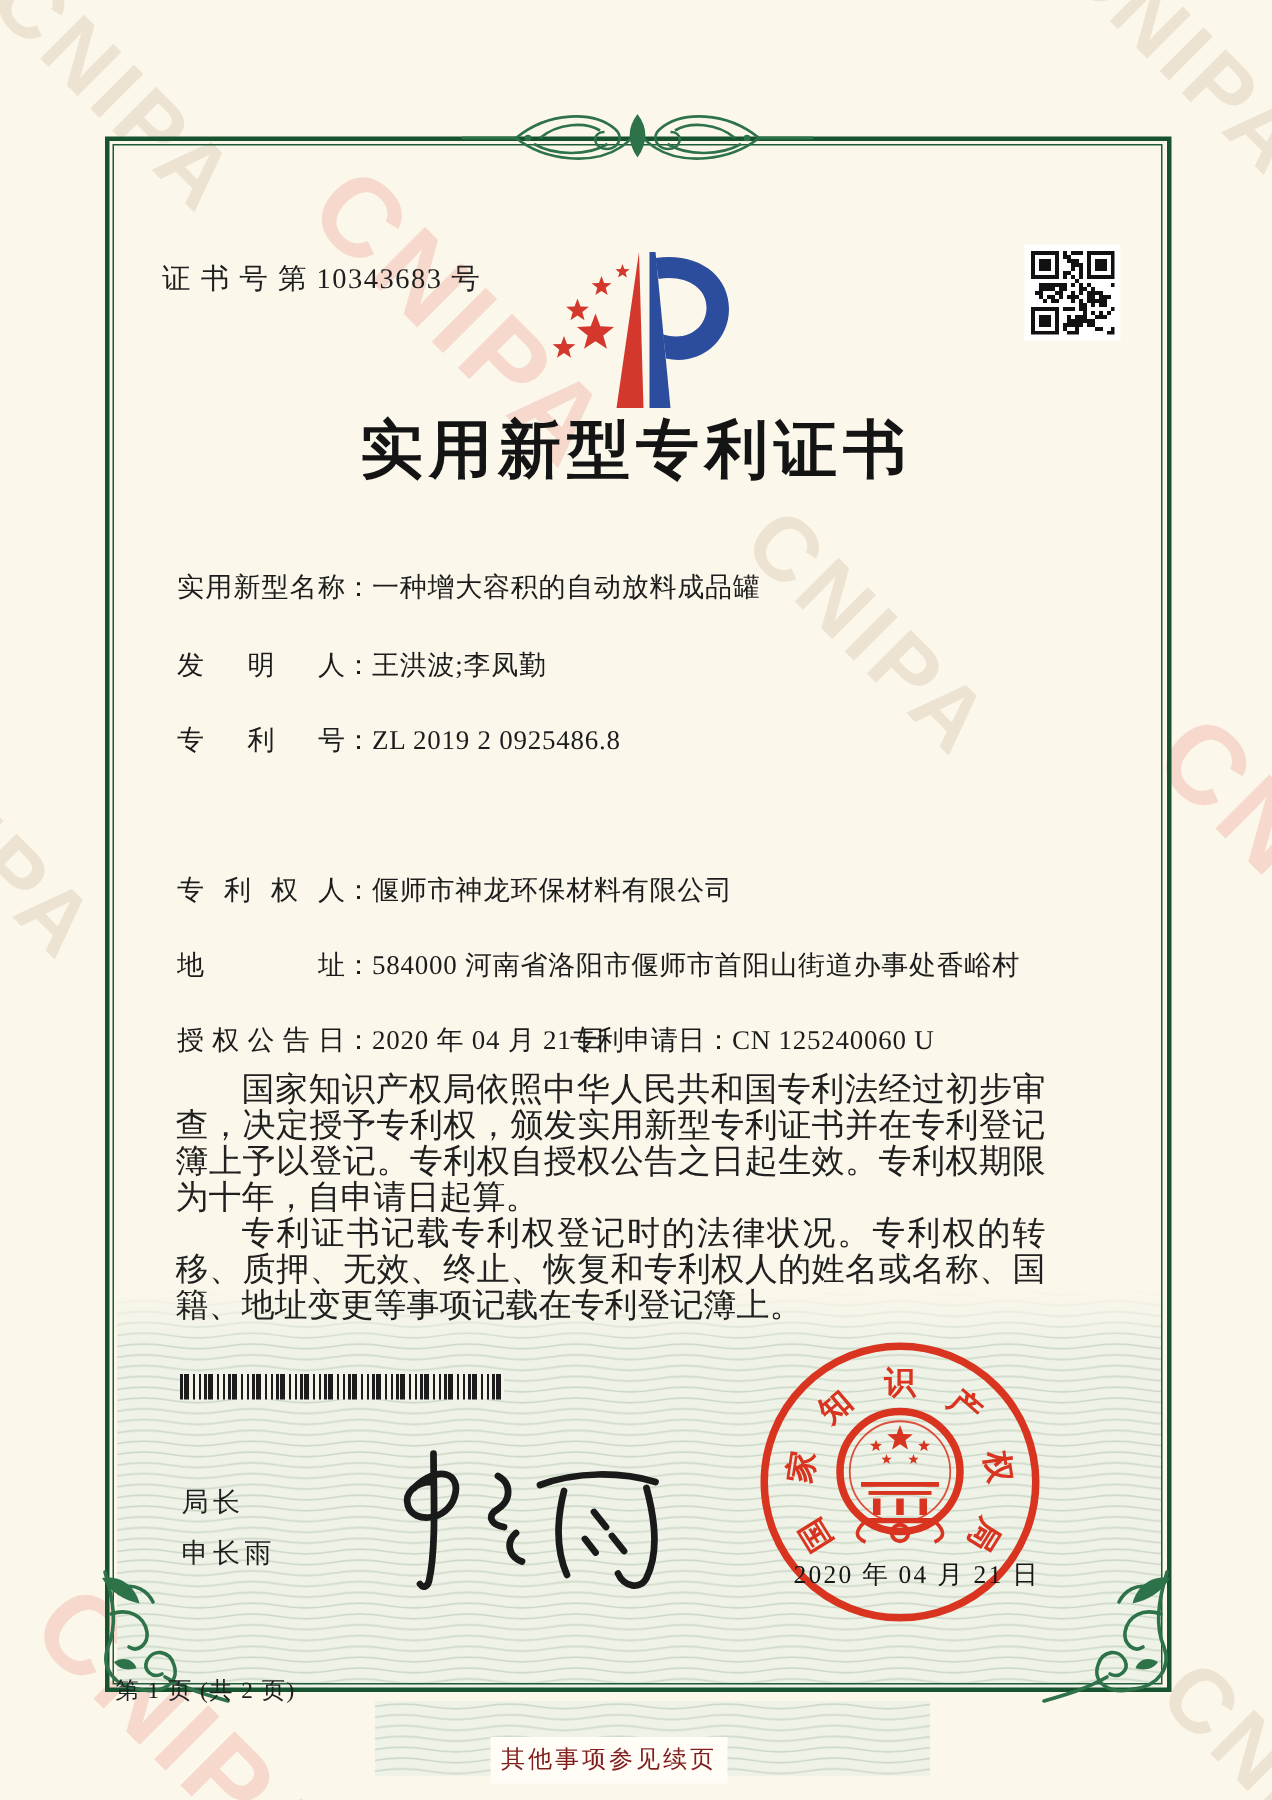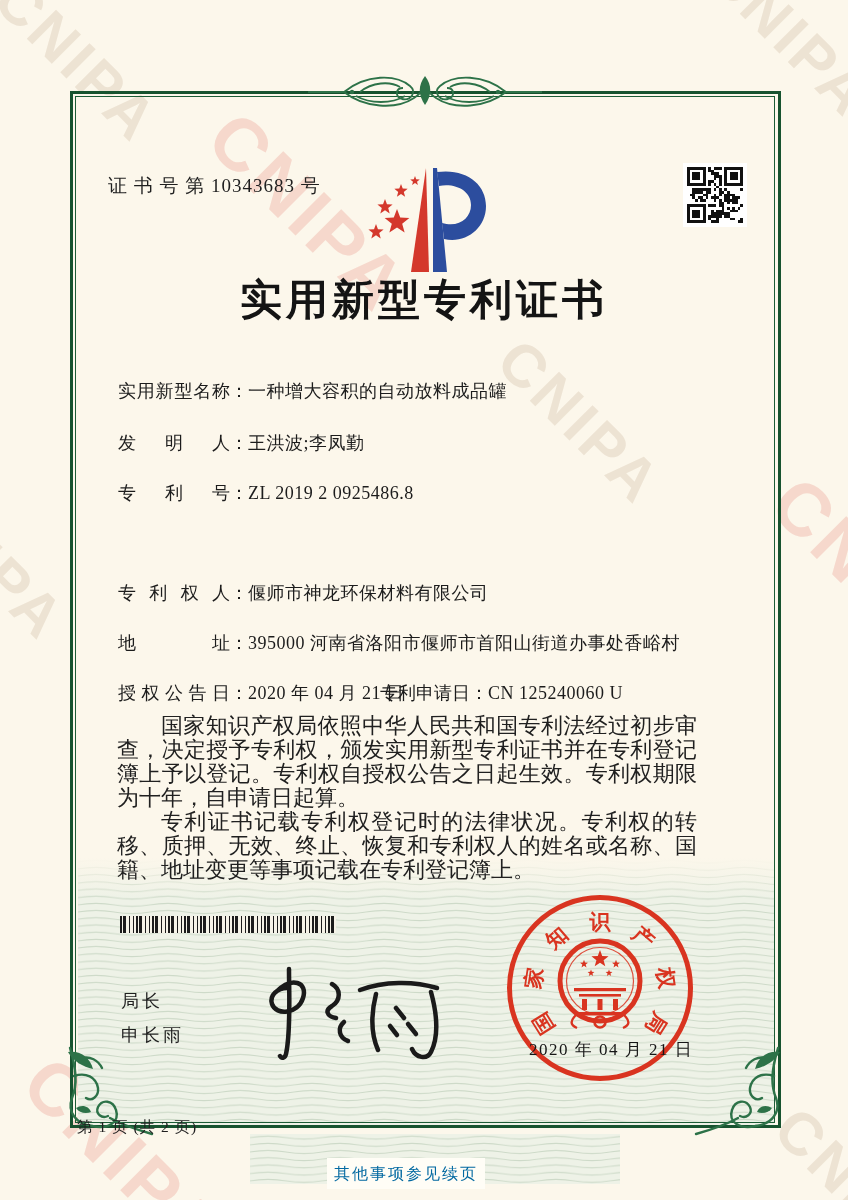--- a/index.html
+++ b/index.html
@@ -43,21 +43,21 @@
   .qr{position:absolute;left:683px;top:143px;width:64px;height:64px;background:#ffffff;padding:0;z-index:5;}
   .qr svg{position:absolute;left:4px;top:4px;}
   
   .seal{position:absolute;left:507px;top:895px;width:176px;height:176px;border:5px solid #d93420;
     border-radius:50%;z-index:6;}
   .ring-ch{position:absolute;left:50%;top:50%;font-size:21px;font-weight:bold;color:#d93420;line-height:1;}
   .emblem{position:absolute;left:50%;top:47%;transform:translate(-50%,-50%);}
   .seal-date{position:absolute;left:529px;top:1038px;font-size:17px;letter-spacing:1.5px;color:#161616;z-index:7;}
   .page-info{position:absolute;left:77px;top:1097px;width:648px;text-align:left;font-size:15.5px;letter-spacing:1px;z-index:5;}
   .cont-note{position:absolute;left:327px;top:1138px;width:158px;height:31px;line-height:31px;
-    background:#fffdf6;text-align:center;font-size:16px;letter-spacing:2px;z-index:5;color:#0369a1;}
+    background:#fffdf6;text-align:center;font-size:16px;letter-spacing:2px;z-index:5;color:#7f1d1d;}
 </style>
 </head>
 <body>
 
 <div class="page">
 
   <div class="wm beige" style="left:-25px;top:30px;">CNIPA</div>
   <div class="wm beige" style="left:688px;top:5px;">CNIPA</div>
   <div class="wm pink big" style="left:185px;top:175px;">CNIPA</div>
   <div class="wm beige" style="left:478px;top:392px;">CNIPA</div>
@@ -386,21 +386,21 @@
     <div class="row" style="top:411px">
       <span class="flabel">发明人</span><span>：</span><span class="fvalue">王洪波;李凤勤</span>
     </div>
     <div class="row" style="top:461px">
       <span class="flabel">专利号</span><span>：</span><span class="fvalue">ZL 2019 2 0925486.8</span>
     </div>
     <div class="row" style="top:561px">
       <span class="flabel">专利权人</span><span>：</span><span class="fvalue">偃师市神龙环保材料有限公司</span>
     </div>
     <div class="row" style="top:611px">
-      <span class="flabel">地址</span><span>：</span><span class="fvalue">395000 河南省洛阳市偃师市首阳山街道办事处香峪村</span>
+      <span class="flabel">地址</span><span>：</span><span class="fvalue">584000 河南省洛阳市偃师市首阳山街道办事处香峪村</span>
     </div>
     <div class="row" style="top:661px">
       <span class="flabel">授权公告日</span><span>：</span><span class="fvalue">2020 年 04 月 21 日</span>
       <span class="pair2">
         <span>专利申请日</span><span>：</span><span class="fvalue">CN 125240060 U</span>
       </span>
     </div>
 
     <div class="paras">
       <p>国家知识产权局依照中华人民共和国专利法经过初步审查，决定授予专利权，颁发实用新型专利证书并在专利登记簿上予以登记。专利权自授权公告之日起生效。专利权期限为十年，自申请日起算。</p>

